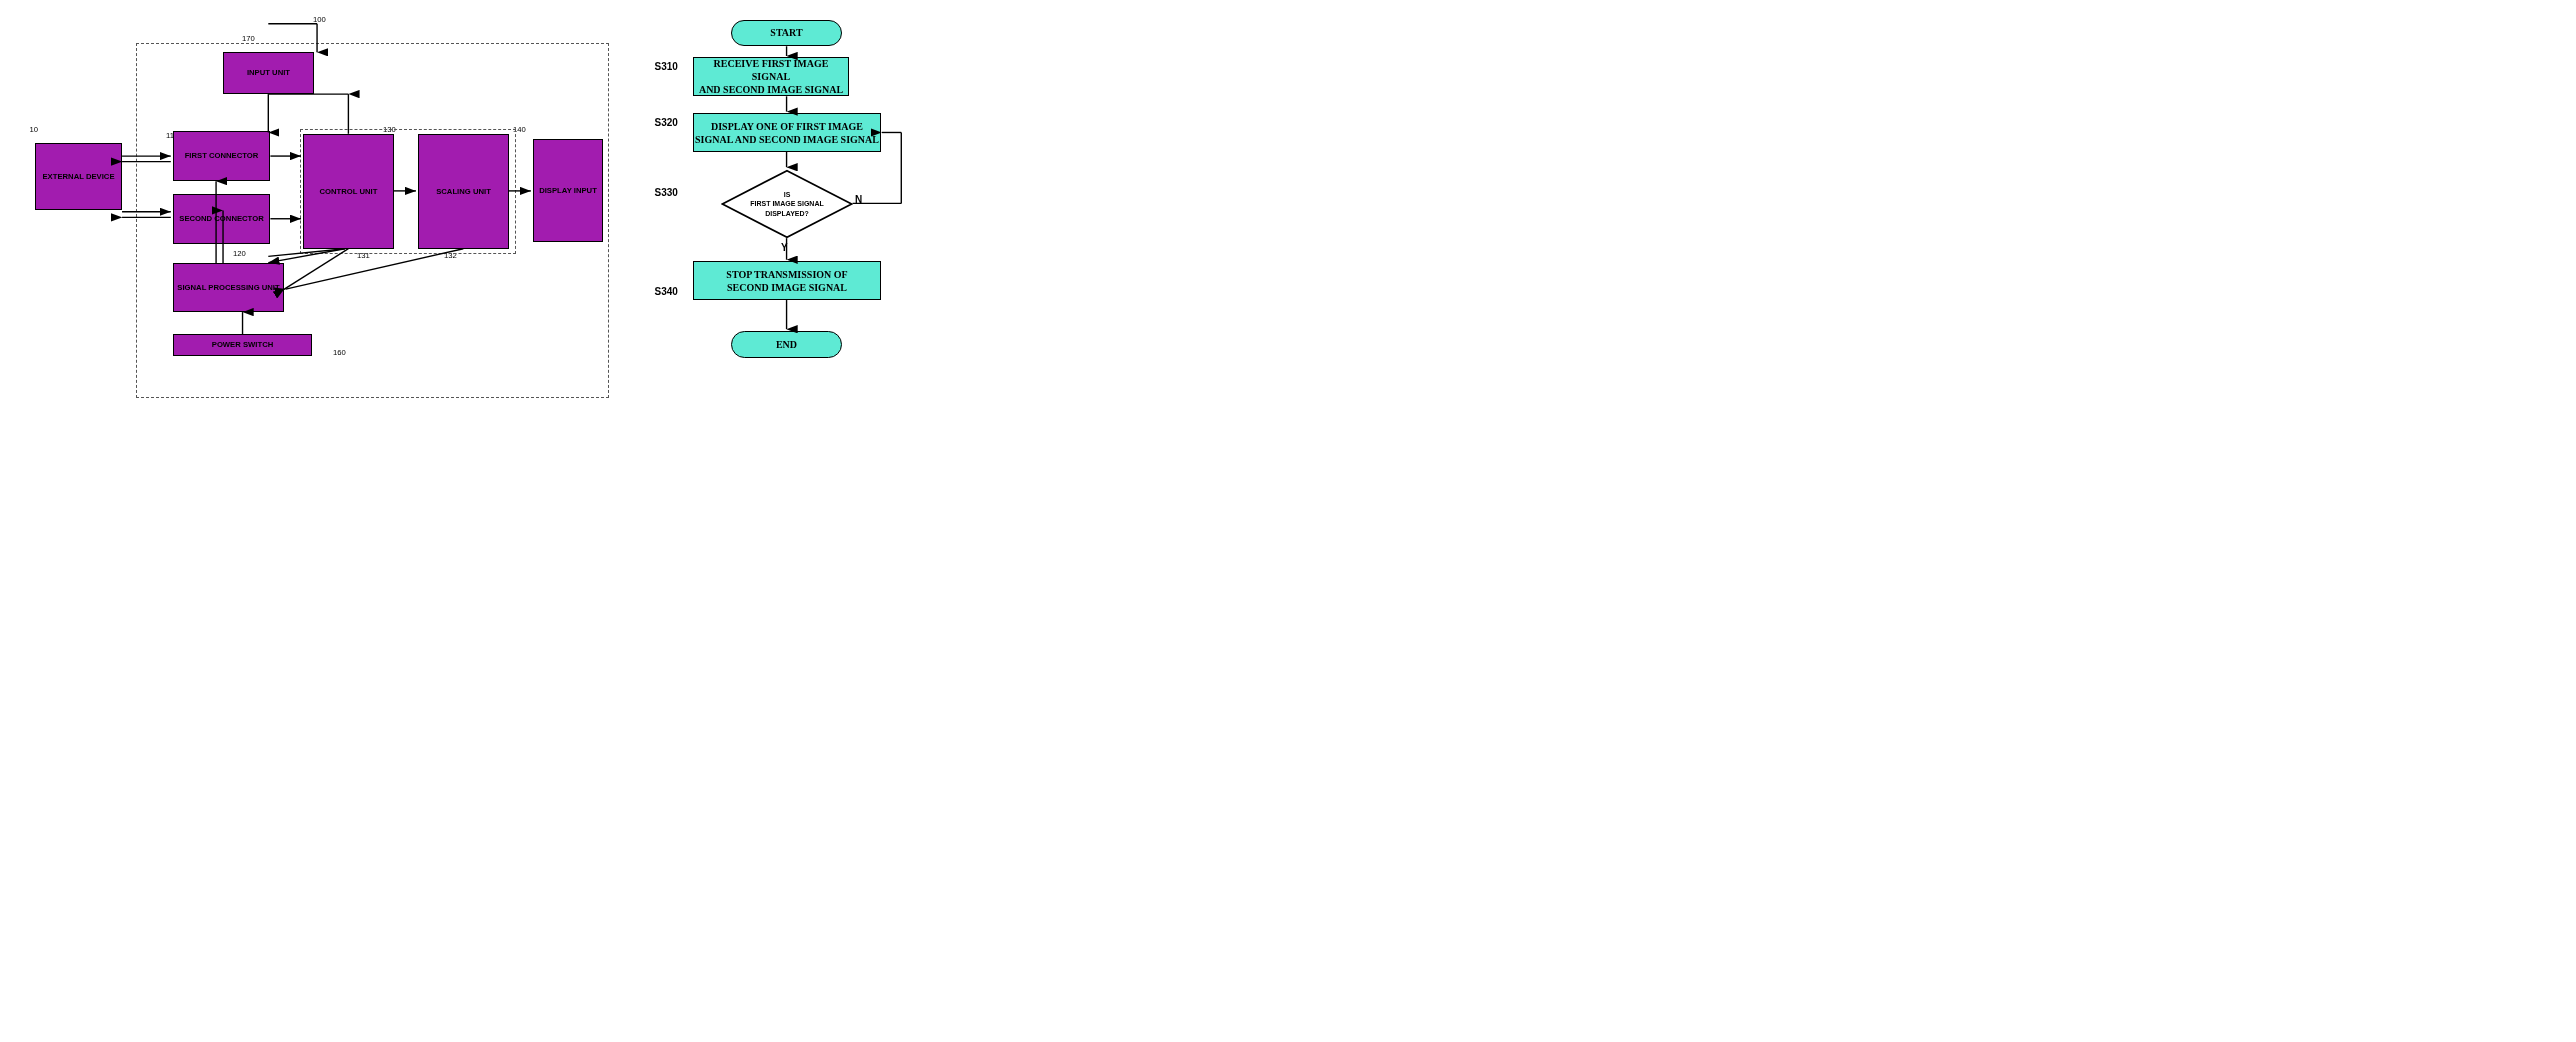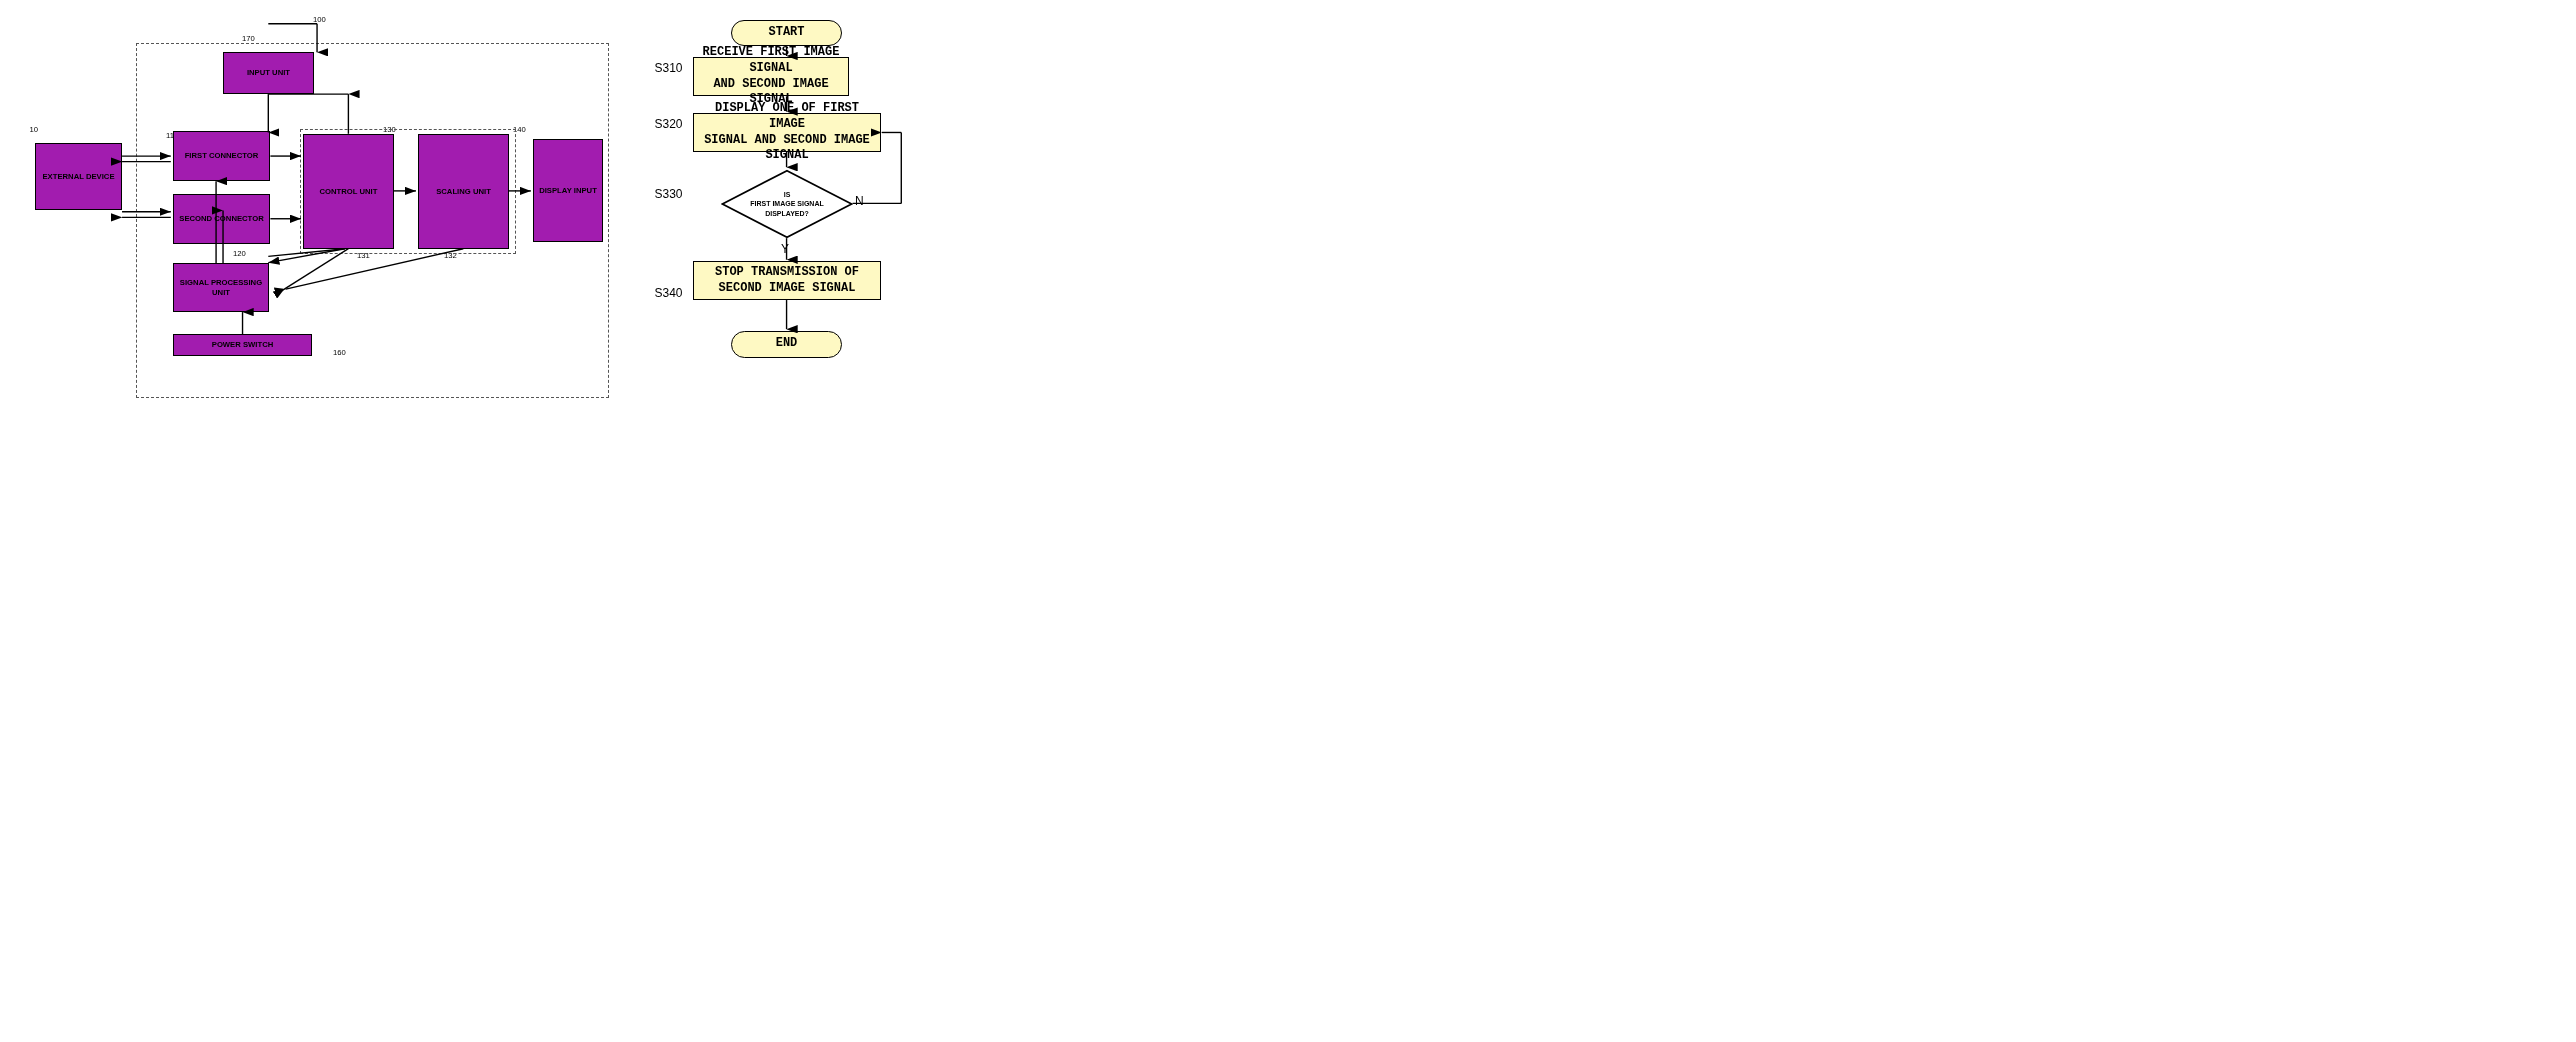--- a/index.html
+++ b/index.html
@@ -64,38 +64,38 @@
     
     .flowchart {
       position: relative;
       width: 292px;
       height: 376px;
       flex-shrink: 0;
     }
     .fc-box {
       position: absolute;
       border: 1.7px solid #000;
-      background: #fef9c3;
+      background: #5eead4;
       display: flex;
       align-items: center;
       justify-content: center;
       text-align: center;
-      font-size: 12px;
+      font-size: 10px;
       font-weight: bold;
-      font-family: Liberation Mono, monospace;
+      font-family: Liberation Serif, serif;
       line-height: 1.3;
     }
     .fc-rounded {
       border-radius: 14px;
     }
     .fc-label {
       position: absolute;
-      font-size: 12px;
+      font-size: 10px;
       font-family: Arial, sans-serif;
-      font-weight: normal;
+      font-weight: bold;
     }
     svg.fc-arrows {
       position: absolute;
       top: 0; left: 0;
       width: 100%; height: 100%;
       overflow: visible;
       pointer-events: none;
     }
   </style>
 </head>
@@ -147,21 +147,21 @@
 
     <div class="block-box" style="top:120px; left:390px; width:91px; height:115px;">
       <span>SCALING
 UNIT</span>
     </div>
 
     <div class="block-box" style="top:125px; left:505px; width:70px; height:103px;">
       <span>DISPLAY INPUT</span>
     </div>
 
-    <div class="block-box" style="top:249px; left:145px; width:96px; height:49px;">
+    <div class="block-box" style="top:249px; left:145px; width:111px; height:49px;">
       <span>SIGNAL
 PROCESSING UNIT</span>
     </div>
 
     <div class="block-box" style="top:320px; left:145px; width:139px; height:22px;">
       <span>POWER SWITCH</span>
     </div>
 
     <svg class="arrows" viewBox="0 0 860 560" width="599" height="390">
       <defs>

